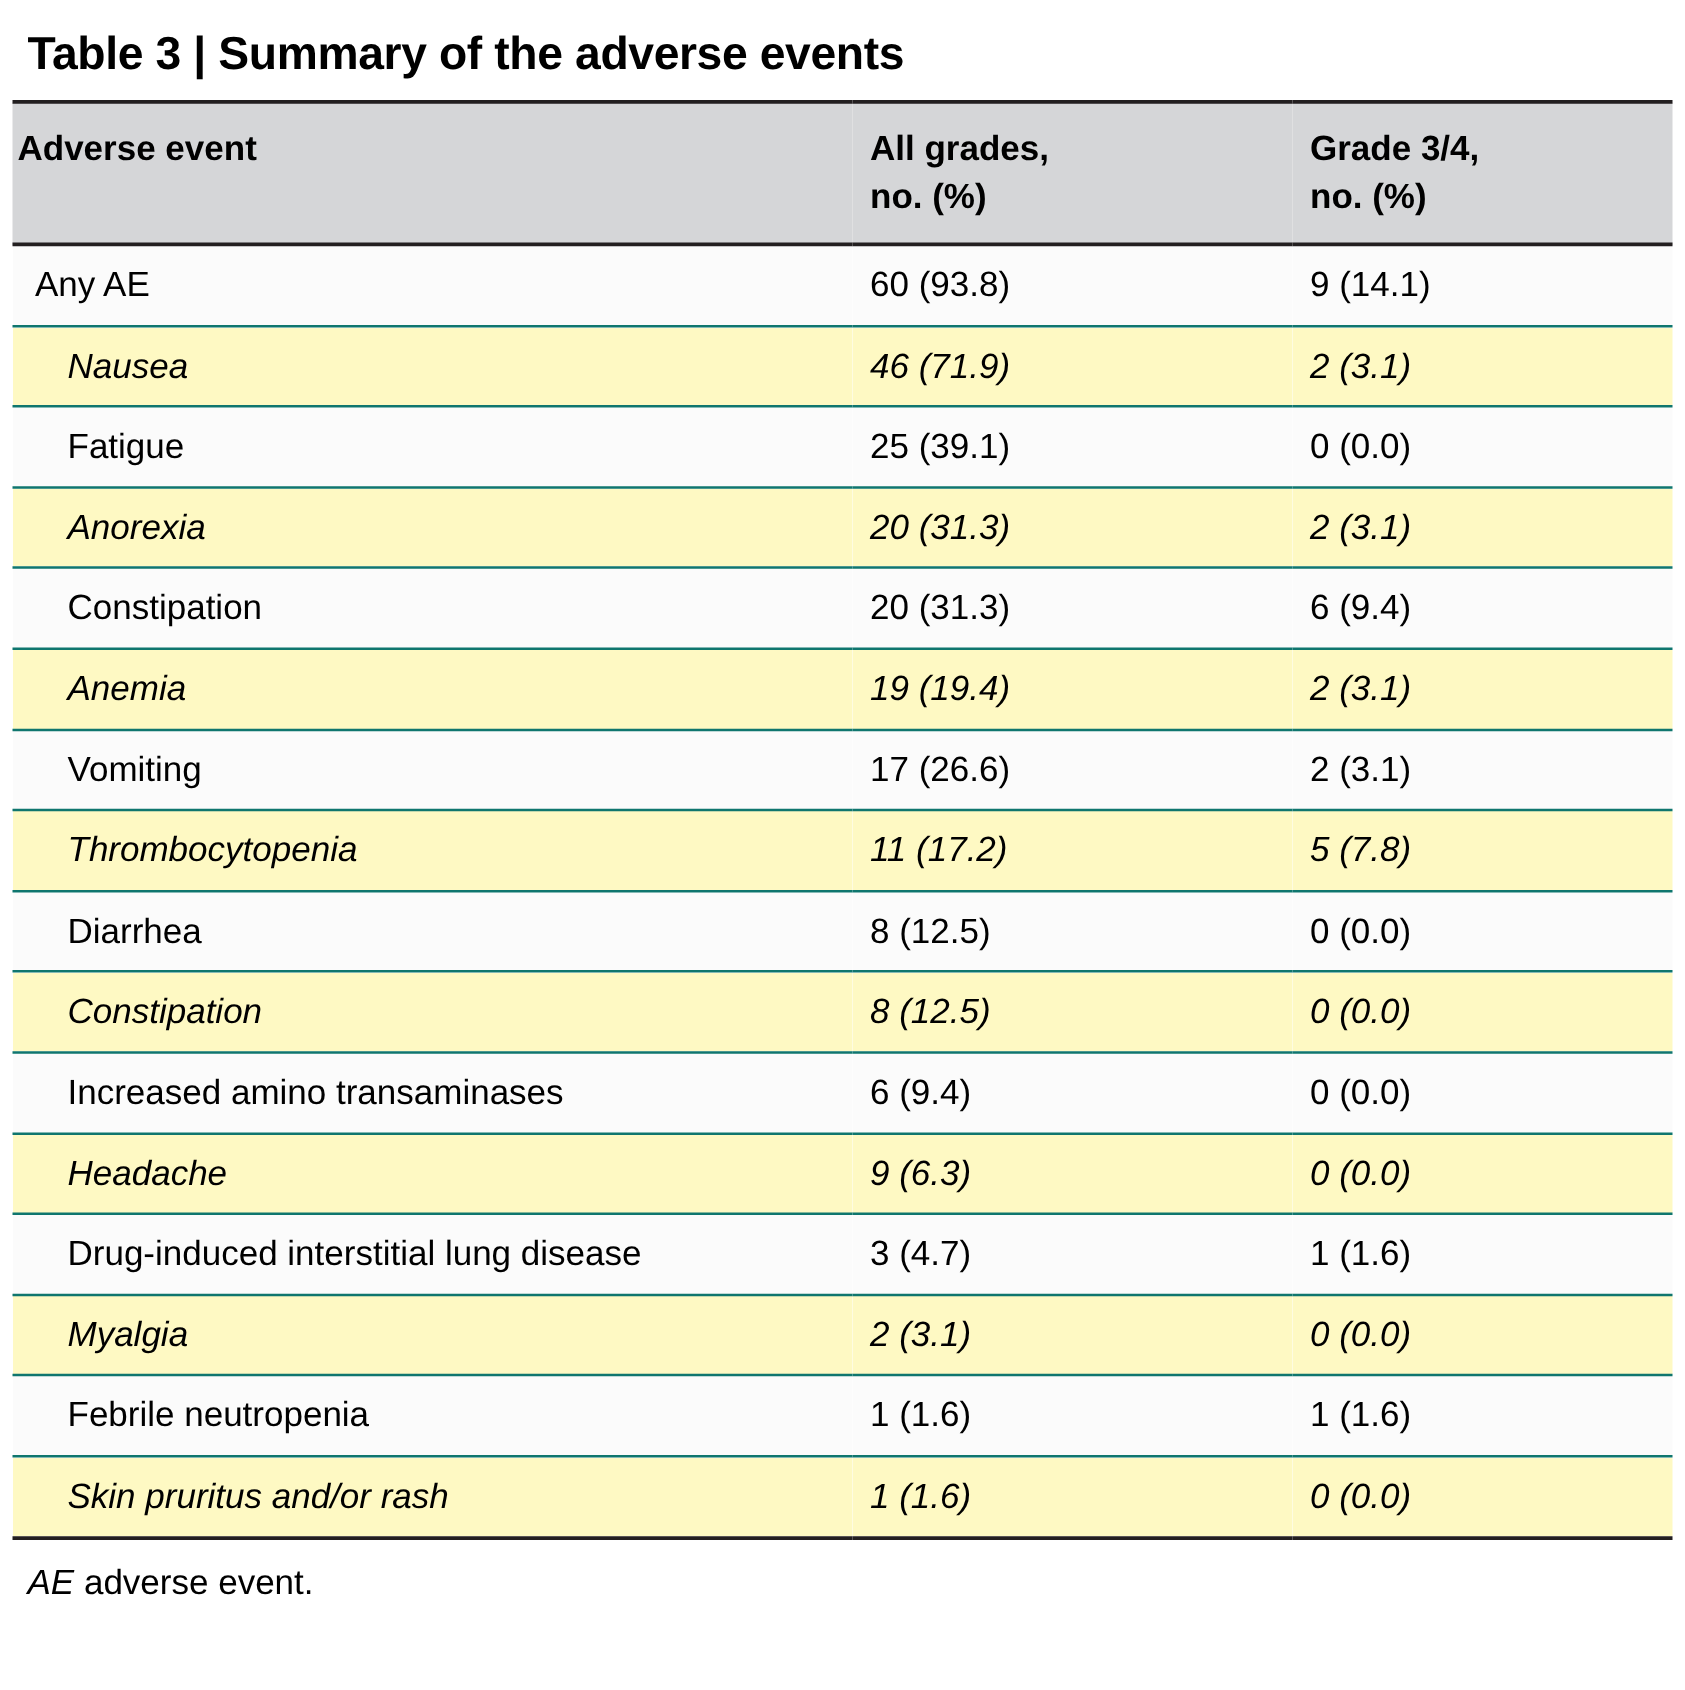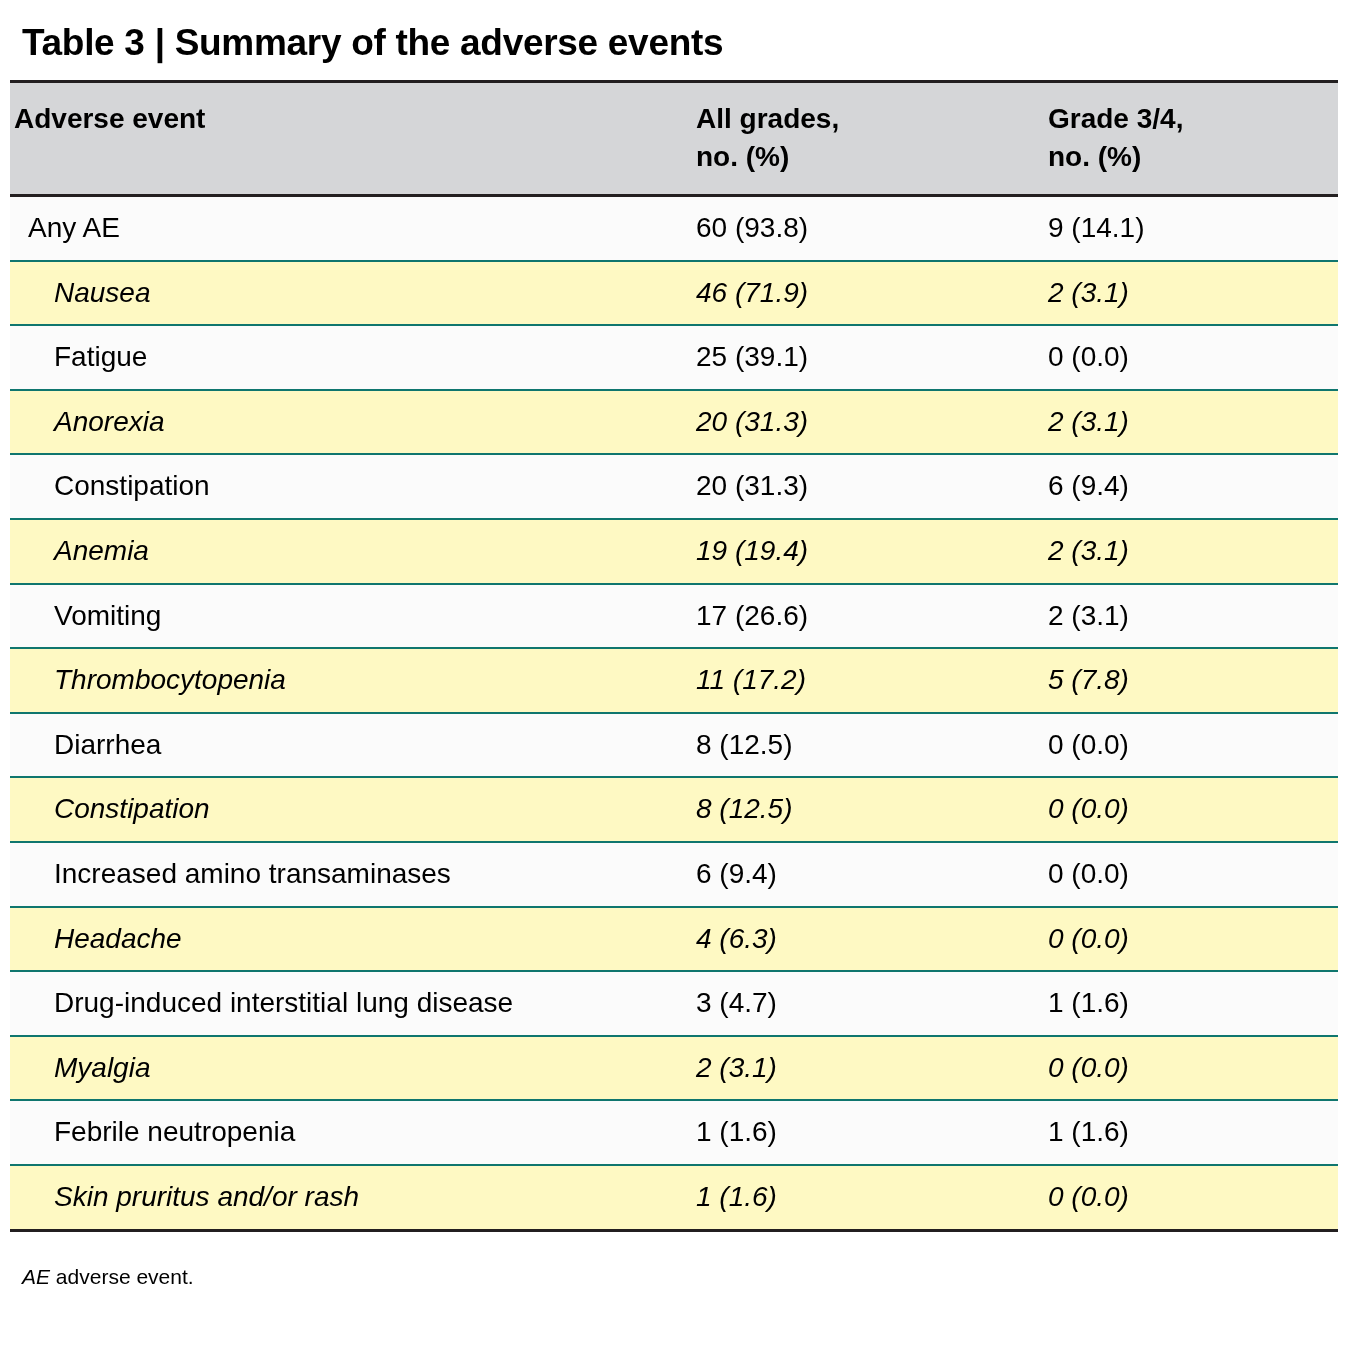--- a/index.html
+++ b/index.html
@@ -72,22 +72,22 @@
   tbody tr.plain td {
     background: #fbfbfb;
   }
   td.num {
     padding-left: 14px;
   }
   td.event.indent {
     padding-left: 44px;
   }
   .footnote {
-    font-size: 21px;
-    padding: 32px 0 0 12px;
+    font-size: 28px;
+    padding: 16px 0 0 12px;
     line-height: 1.25;
   }
   .footnote .abbr {
     font-style: italic;
   }
 </style>
 </head>
 <body>
 
 <div class="page">
@@ -166,21 +166,21 @@
           <td class="num">8 (12.5)</td>
           <td class="num">0 (0.0)</td>
         </tr>
         <tr class="plain">
           <td class="event indent">Increased amino transaminases</td>
           <td class="num">6 (9.4)</td>
           <td class="num">0 (0.0)</td>
         </tr>
         <tr class="shade">
           <td class="event indent">Headache</td>
-          <td class="num">4 (6.3)</td>
+          <td class="num">9 (6.3)</td>
           <td class="num">0 (0.0)</td>
         </tr>
         <tr class="plain">
           <td class="event indent">Drug-induced interstitial lung disease</td>
           <td class="num">3 (4.7)</td>
           <td class="num">1 (1.6)</td>
         </tr>
         <tr class="shade">
           <td class="event indent">Myalgia</td>
           <td class="num">2 (3.1)</td>

